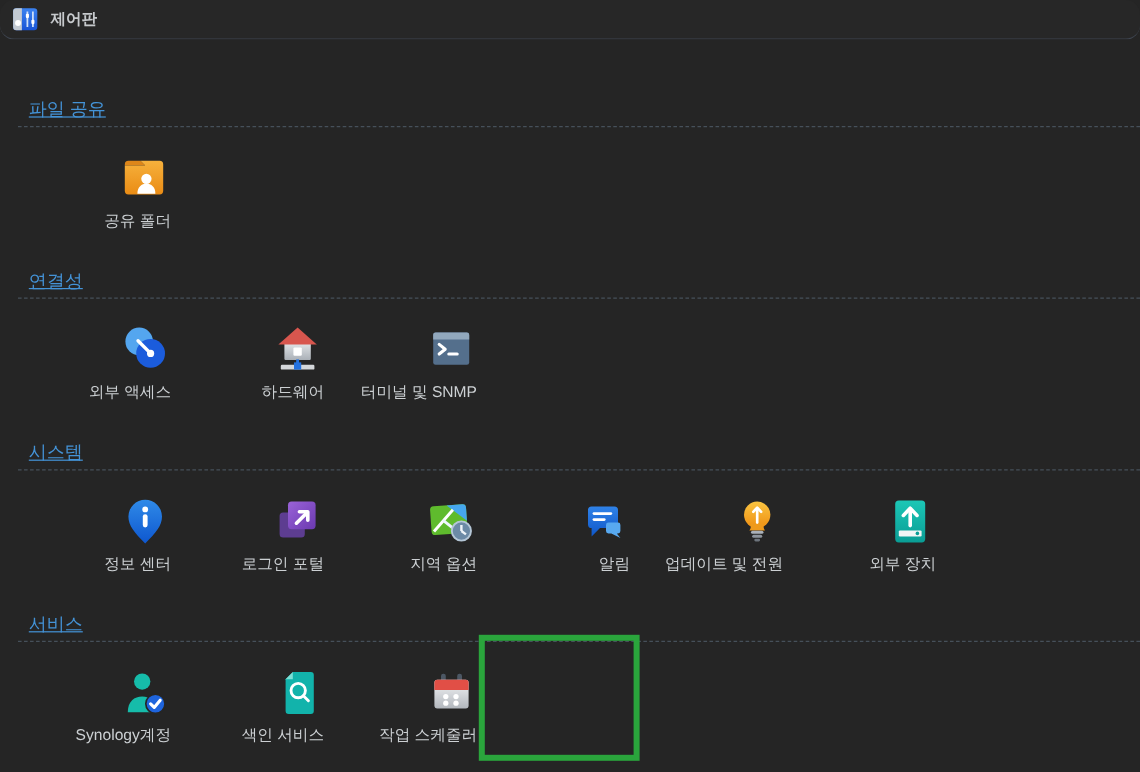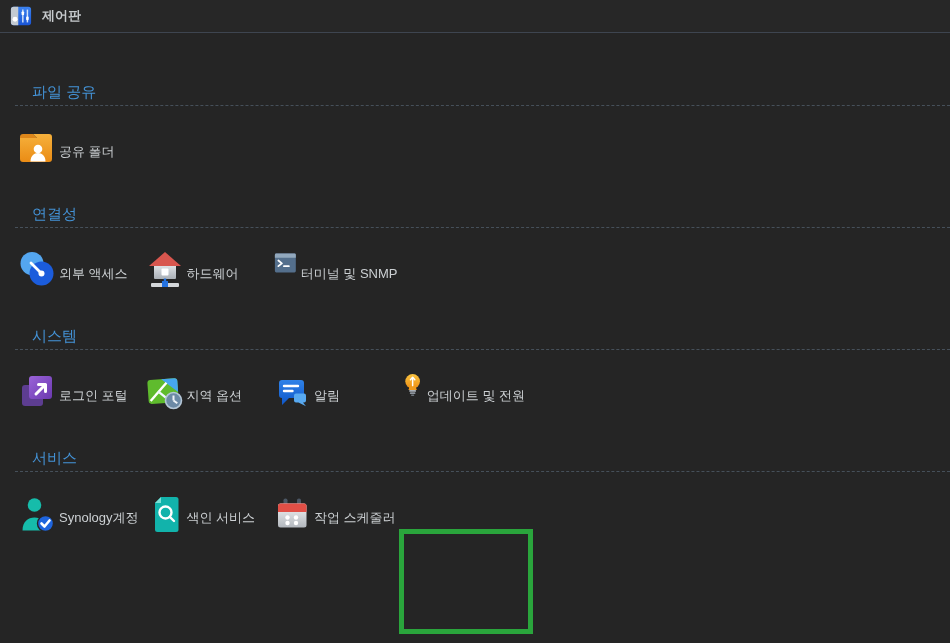--- a/index.html
+++ b/index.html
@@ -11,50 +11,52 @@
     overflow:hidden;
     position:relative;
   }
   .titlebar {
     height:33px;
     background:#272727;
     border-bottom:1px solid #3e4550;
     display:flex;
     align-items:center;
     padding:8px 10px;
+    border-radius:12px;
   }
   .app-icon { width:22px; height:22px; display:block; }
   .app-title {
     margin-left:10px;
     font-size:13px;
     font-weight:bold;
     color:#c6c9cc;
   }
   .content { padding:50px 0 0 15px; }
   section { width:100%; }
   .section-title {
     font-size:15px;
     font-weight:normal;
     color:#4493d7;
     line-height:18px;
     padding-bottom:4px;
-    margin-left:17px;
+    margin-left:9px;
+    text-decoration:underline;
   }
   .rule { border-top:1px dashed #46505a; height:0; width:100%; }
   .items {
     display:flex;
     padding-top:20px;
     margin-bottom:35px;
   }
   .item {
     width:127.5px;
     flex:0 0 127.5px;
     display:flex;
-    flex-direction:row;
-    align-items:center;
+    flex-direction:column;
+    align-items:flex-end;
     cursor:pointer;
   }
   .icon { width:44px; height:44px; display:block; }
   .label {
     margin-top:6px;
     font-size:13px;
     color:#ccd0d3;
     white-space:nowrap;
     line-height:15px;
   }
@@ -198,20 +200,30 @@
     </div>
   </section>
 
   <section>
     <h2 class="section-title">시스템</h2>
     <div class="rule"></div>
     <div class="items">
       <div class="item">
         <span class="icon">
           <svg viewBox="0 0 44 44">
+            <path d="M22,41 C13,32 8,26 8,18.5 a14,14 0 1 1 28,0 C36,26 31,32 22,41 z" fill="url(#gPin)"></path>
+            <circle cx="22" cy="12.5" r="2.4" fill="#ffffff"></circle>
+            <rect x="20" y="16.5" width="4" height="11" rx="2" fill="#ffffff"></rect>
+          </svg>
+        </span>
+        <span class="label">정보 센터</span>
+      </div>
+      <div class="item">
+        <span class="icon">
+          <svg viewBox="0 0 44 44">
             <rect x="7" y="15" width="21" height="21" rx="3" fill="#5d3d91"></rect>
             <rect x="14" y="6" width="23" height="23" rx="3" fill="url(#gPurple)"></rect>
             <line x1="21" y1="24" x2="30" y2="15" stroke="#ffffff" stroke-width="3" stroke-linecap="round"></line>
             <polyline points="23.5,14.5 30.5,14.5 30.5,21.5" stroke="#ffffff" stroke-width="3" fill="none" stroke-linecap="round" stroke-linejoin="round"></polyline>
           </svg>
         </span>
         <span class="label">로그인 포털</span>
       </div>
       <div class="item">
         <span class="icon">
@@ -247,20 +259,32 @@
             <path d="M16.5,24 c0.5,3 0,5 -1,6 h13 c-1,-1 -1.5,-3 -1,-6 z" fill="#ef9a1c"></path>
             <line x1="22" y1="23.5" x2="22" y2="11.5" stroke="#ffffff" stroke-width="2.2" stroke-linecap="round"></line>
             <polyline points="18.7,14.5 22,11 25.3,14.5" stroke="#ffffff" stroke-width="2.2" fill="none" stroke-linecap="round" stroke-linejoin="round"></polyline>
             <rect x="16.8" y="30.2" width="10.4" height="2.6" rx="1.3" fill="#aab1b9"></rect>
             <rect x="17.8" y="33.6" width="8.4" height="2.6" rx="1.3" fill="#8d949c"></rect>
             <rect x="19.6" y="37" width="4.8" height="2.2" rx="1.1" fill="#6d747c"></rect>
           </svg>
         </span>
         <span class="label">업데이트 및 전원</span>
       </div>
+      <div class="item">
+        <span class="icon">
+          <svg viewBox="0 0 44 44">
+            <rect x="10" y="5" width="25" height="35" rx="3" fill="url(#gTealDev)"></rect>
+            <line x1="22.5" y1="26" x2="22.5" y2="12.5" stroke="#ffffff" stroke-width="3" stroke-linecap="round"></line>
+            <polyline points="16.8,17.5 22.5,11.5 28.2,17.5" stroke="#ffffff" stroke-width="3" fill="none" stroke-linecap="round" stroke-linejoin="round"></polyline>
+            <rect x="13" y="30" width="19" height="5" rx="1" fill="#f2f5f5"></rect>
+            <circle cx="28.5" cy="32.5" r="1.5" fill="#0a9d95"></circle>
+          </svg>
+        </span>
+        <span class="label">외부 장치</span>
+      </div>
     </div>
   </section>
 
   <section>
     <h2 class="section-title">서비스</h2>
     <div class="rule"></div>
     <div class="items">
       <div class="item">
         <span class="icon">
           <svg viewBox="0 0 44 44">

